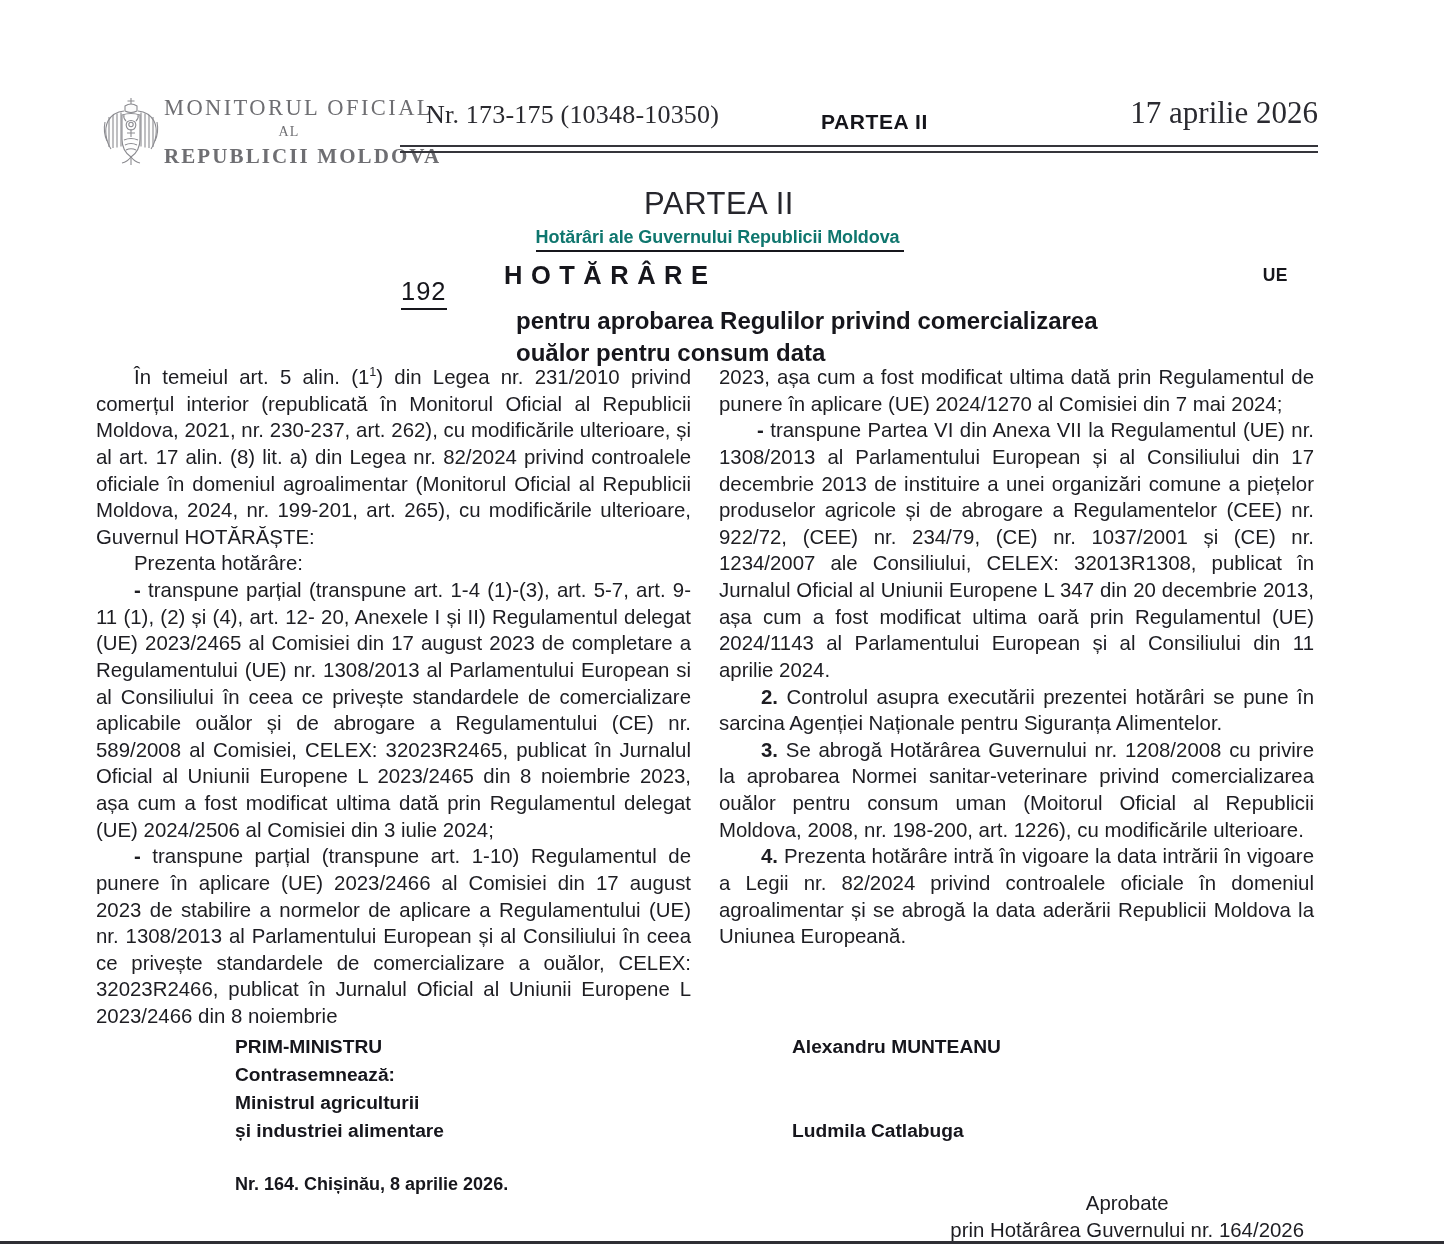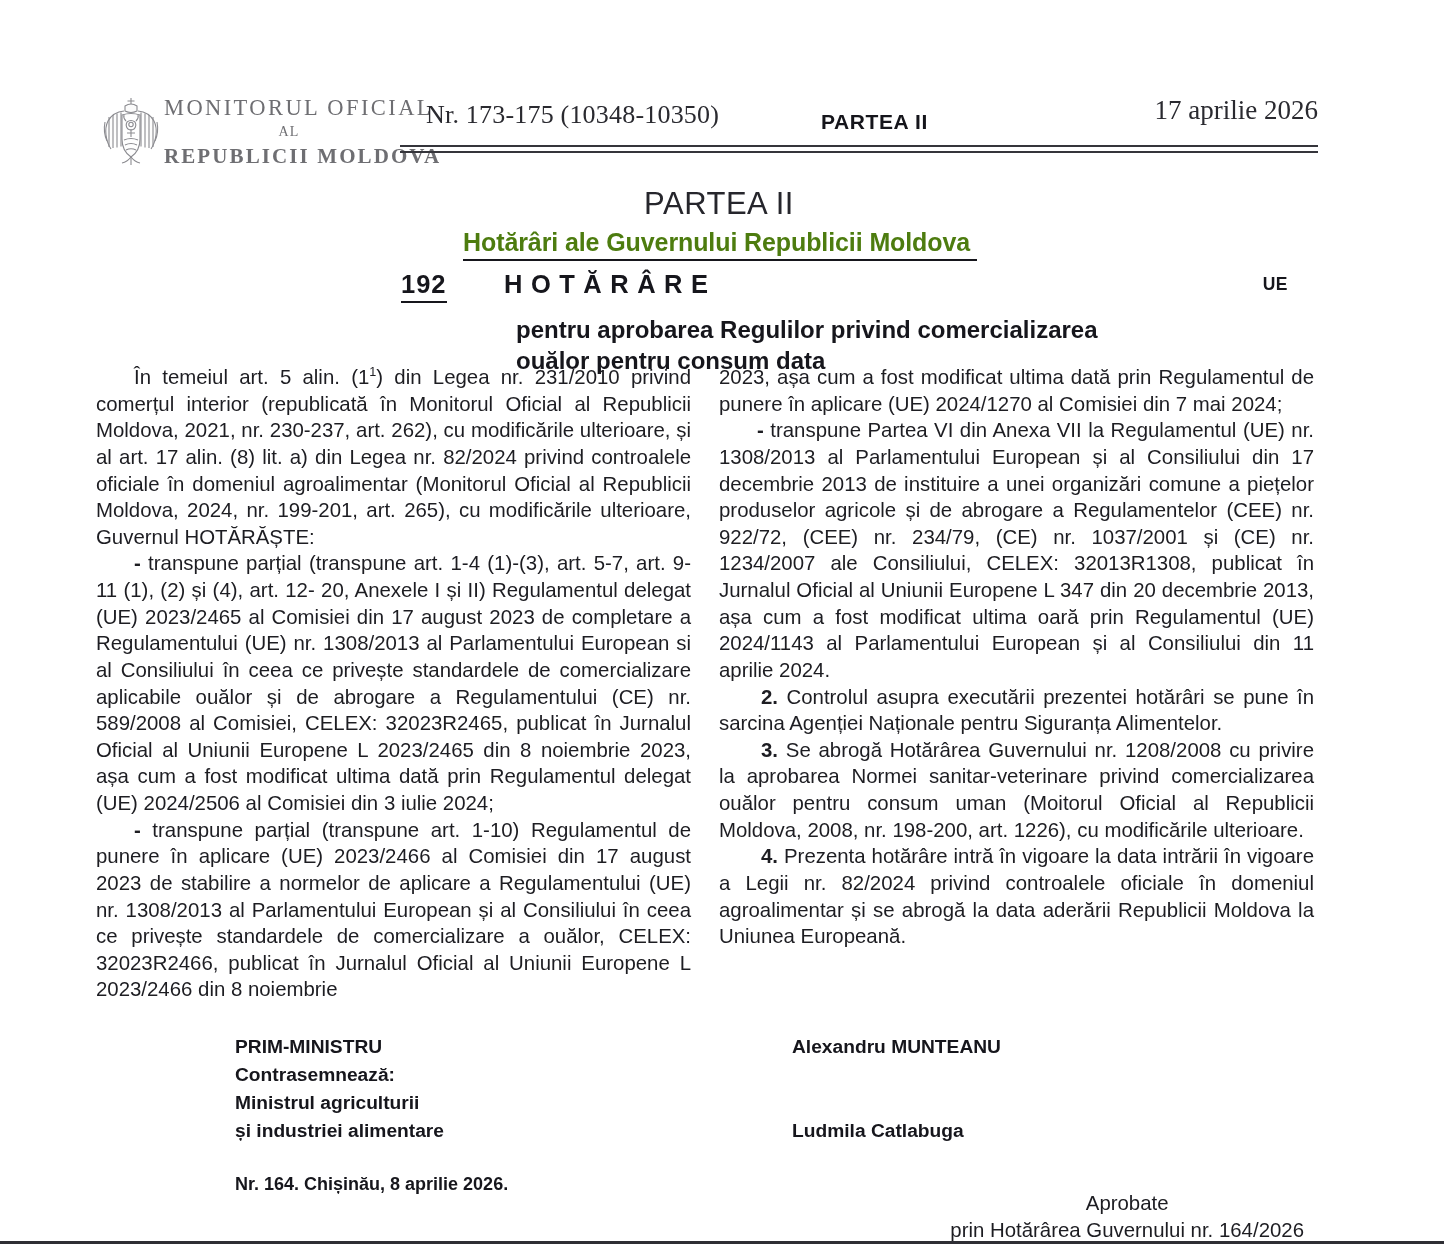--- a/index.html
+++ b/index.html
@@ -54,21 +54,21 @@
   }
   .mast-part {
     position: absolute; left: 725px; top: 18px;
     font-size: 21px; font-weight: bold;
     letter-spacing: 0.6px; color: #15151b;
     white-space: nowrap;
   }
   .mast-date {
     position: absolute; right: 0px; top: 3px;
     font-family: "Liberation Serif", serif;
-    font-size: 27px; color: #2a2a30;
+    font-size: 31px; color: #2a2a30;
     white-space: nowrap;
   }
   .mast-rule {
     position: absolute; left: 304px; top: 53px;
     width: 918px; height: 8px;
   }
   .mast-rule .r {
     position: absolute; left: 0; width: 100%;
     background: #35353b;
   }
@@ -80,32 +80,32 @@
     position: absolute; left: 96px; top: 186px; width: 1222px;
   }
   .t-partea {
     text-align: center; font-size: 31px;
     color: #26262c; letter-spacing: 0.5px;
     line-height: 1.18; padding-left: 24px;
   }
   .t-hot-row { text-align: center; padding-left: 26px; margin-top: 4px; }
   .t-hotarari {
     display: inline-block;
-    font-size: 25px; font-weight: bold;
-    color: #4d7c0f; letter-spacing: -0.1px;
+    font-size: 18px; font-weight: bold;
+    color: #0f766e; letter-spacing: -0.1px;
     border-bottom: 2.4px solid #16161c;
     padding-bottom: 2px; line-height: 1.2;
     white-space: pre;
   }
   .t-numrow {
     position: relative; margin-top: 9px; height: 36px;
   }
   .t-num {
-    position: absolute; left: 305px; top: 0;
-    font-size: 25.5px; font-weight: bold; color: #16161c;
+    position: absolute; left: 305px; top: 16px;
+    font-size: 25.5px; font-weight: normal; color: #16161c;
     border-bottom: 2.4px solid #16161c;
     padding-bottom: 2px; line-height: 1.15;
     letter-spacing: 1px;
   }
   .t-hotarare {
     position: absolute; left: 408px; top: 0;
     font-size: 25.5px; font-weight: bold; color: #16161c;
     letter-spacing: 8.5px; line-height: 1.15;
   }
   .t-ue {
@@ -239,20 +239,21 @@
     <div>pentru aprobarea Regulilor privind comercializarea</div>
     <div>ouălor pentru consum data</div>
   </div>
 </div>
 
 <div class="cols">
 
   <div class="col col-left">
     <p class="ind"><span>În temeiul art. 5 alin. (1</span><sup>1</sup><span>) din Legea nr. 231/2010 privind comerțul interior (republicată în Monitorul Oficial al Republicii Moldova, 2021, nr. 230-237, art. 262), cu modificările ulterioare, și al art. 17 alin. (8) lit. a) din Legea nr. 82/2024 privind controalele oficiale în domeniul agroalimentar (Monitorul Oficial al Republicii Moldova, 2024, nr. 199-201, art. 265), cu modificările ulterioare, Guvernul HOTĂRĂȘTE:</span></p>
 
+    <p class="ind">Prezenta hotărâre:</p>
 
     <p class="ind"><span class="dash">-</span><span> transpune parțial (transpune art. 1-4 (1)-(3), art. 5-7, art. 9-11 (1), (2) și (4), art. 12- 20, Anexele I și II) Regulamentul delegat (UE) 2023/2465 al Comisiei din 17 august 2023 de completare a Regulamentului (UE) nr. 1308/2013 al Parlamentului European si al Consiliului în ceea ce privește standardele de comercializare aplicabile ouălor și de abrogare a Regulamentului (CE) nr. 589/2008 al Comisiei, CELEX: 32023R2465, publicat în Jurnalul Oficial al Uniunii Europene L 2023/2465 din 8 noiembrie 2023, așa cum a fost modificat ultima dată prin Regulamentul delegat (UE) 2024/2506 al Comisiei din 3 iulie 2024;</span></p>
 
     <p class="ind"><span class="dash">-</span><span> transpune parțial (transpune art. 1-10) Regulamentul de punere în aplicare (UE) 2023/2466 al Comisiei din 17 august 2023 de stabilire a normelor de aplicare a Regulamentului (UE) nr. 1308/2013 al Parlamentului European și al Consiliului în ceea ce privește standardele de comercializare a ouălor, CELEX: 32023R2466, publicat în Jurnalul Oficial al Uniunii Europene L 2023/2466 din 8 noiembrie</span></p>
   </div>
 
   <div class="col col-right">
     <p>2023, așa cum a fost modificat ultima dată prin Regulamentul de punere în aplicare (UE) 2024/1270 al Comisiei din 7 mai 2024;</p>
 
     <p class="ind"><span class="dash">-</span><span> transpune Partea VI din Anexa VII la Regulamentul (UE) nr. 1308/2013 al Parlamentului European și al Consiliului din 17 decembrie 2013 de instituire a unei organizări comune a piețelor produselor agricole și de abrogare a Regulamentelor (CEE) nr. 922/72, (CEE) nr. 234/79, (CE) nr. 1037/2001 și (CE) nr. 1234/2007 ale Consiliului, CELEX: 32013R1308, publicat în Jurnalul Oficial al Uniunii Europene L 347 din 20 decembrie 2013, așa cum a fost modificat ultima oară prin Regulamentul (UE) 2024/1143 al Parlamentului European și al Consiliului din 11 aprilie 2024.</span></p>

